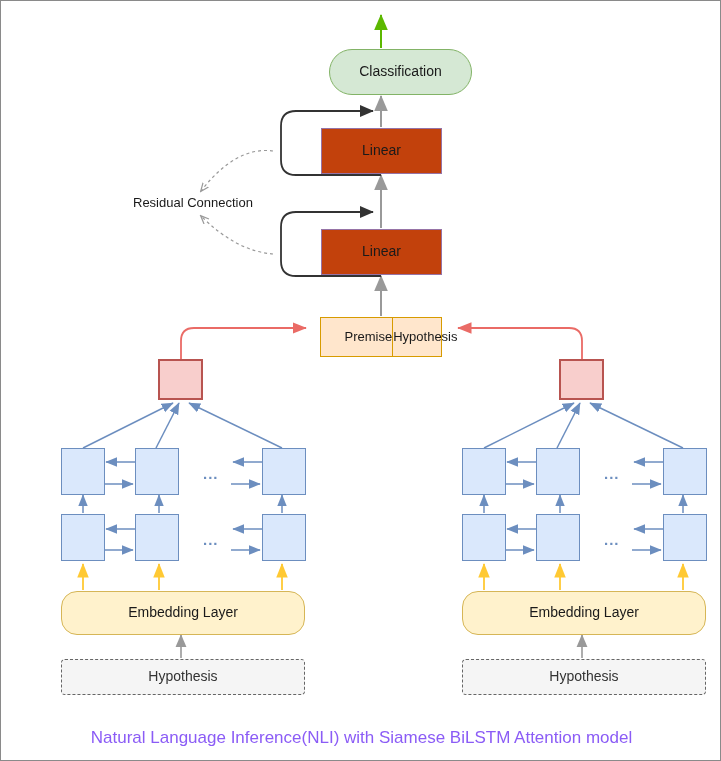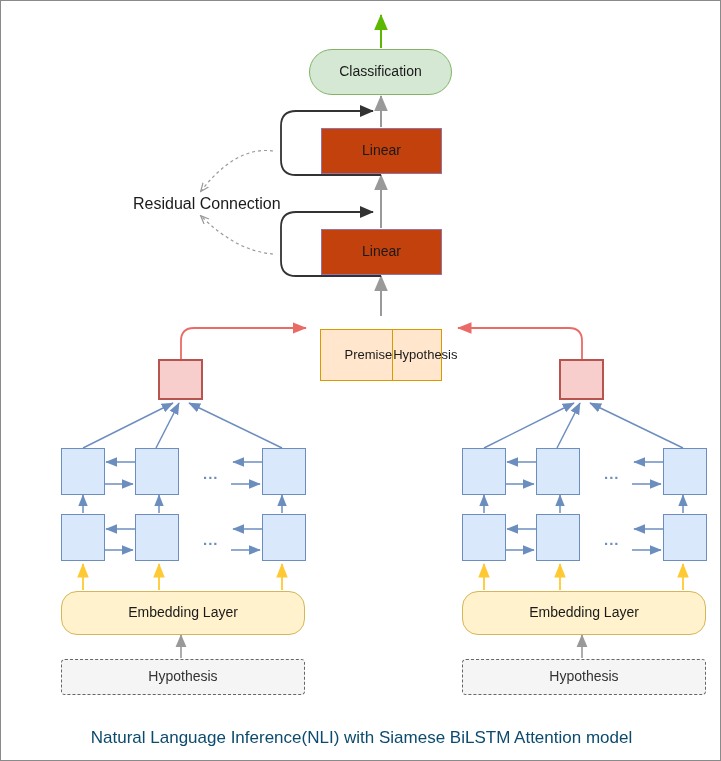--- a/index.html
+++ b/index.html
@@ -75,40 +75,40 @@
   }
   .input-box {
     background: #f5f5f5;
     border: 1.3px dashed #666666;
     border-radius: 4px;
     font-size: 14px;
     color: #333333;
   }
   .free-label {
     position: absolute;
-    font-size: 16px;
+    font-size: 13px;
     color: #1a1a1a;
     white-space: nowrap;
     text-align: right;
   }
   .ellipsis {
     position: absolute;
     font-size: 15px;
     color: #6c8ebf;
     letter-spacing: 1px;
     font-weight: bold;
     line-height: 1;
   }
   .caption {
     position: absolute;
     left: 0;
     width: 721px;
     text-align: center;
     font-size: 17px;
-    color: #0c4a6e;
+    color: #8b5cf6;
   }
 </style>
 </head>
 <body>
 
 <div id="canvas">
 
   <svg class="layer" viewBox="0 0 721 761">
     <defs>
       <marker id="ah-gray" markerWidth="9" markerHeight="9" refX="7.5" refY="4" orient="auto">
@@ -222,35 +222,35 @@
       <line x1="631" y1="549" x2="660" y2="549" stroke="#6c8ebf" stroke-width="1.5" marker-end="url(#ah-blue)"></line>
 
       <line x1="483" y1="589" x2="483" y2="563" stroke="#ffc933" stroke-width="1.8" marker-end="url(#ah-yellow)"></line>
       <line x1="559" y1="589" x2="559" y2="563" stroke="#ffc933" stroke-width="1.8" marker-end="url(#ah-yellow)"></line>
       <line x1="682" y1="589" x2="682" y2="563" stroke="#ffc933" stroke-width="1.8" marker-end="url(#ah-yellow)"></line>
 
       <line x1="581" y1="657" x2="581" y2="634" stroke="#999999" stroke-width="1.6" marker-end="url(#ah-gray)"></line>
     </g>
   </svg>
 
-  <div class="node classification-box" style="left:308px; top:48px; width:143px; height:46px;border-radius:23px;">
+  <div class="node classification-box" style="left:328px; top:48px; width:143px; height:46px;border-radius:23px;">
     <span>Classification</span>
   </div>
 
   <div class="node linear-box" style="left:320px; top:127px; width:121px; height:46px;">
     <span>Linear</span>
   </div>
 
   <div class="node linear-box" style="left:320px; top:228px; width:121px; height:46px;">
     <span>Linear</span>
   </div>
 
   <div class="free-label" style="left:132px; top:194px;">Residual Connection</div>
 
-  <div class="node ph-box" style="left:319px; top:328px; width:122px; height:52px;padding-left:40px;">
+  <div class="node ph-box" style="left:319px; top:316px; width:122px; height:40px;padding-left:40px;">
     <span class="ph-half left">Premise</span>
     <span class="ph-half">Hypothesis</span>
   </div>
 
   <div class="node attention-box" style="left:157px; top:358px; width:45px; height:41px;"></div>
 
   <div class="node lstm-cell" style="left:60px; top:447px; width:44px; height:47px;"></div>
   <div class="node lstm-cell" style="left:134px; top:447px; width:44px; height:47px;"></div>
   <div class="node lstm-cell" style="left:261px; top:447px; width:44px; height:47px;"></div>
   <div class="ellipsis" style="left:202px; top:465px;">...</div>

